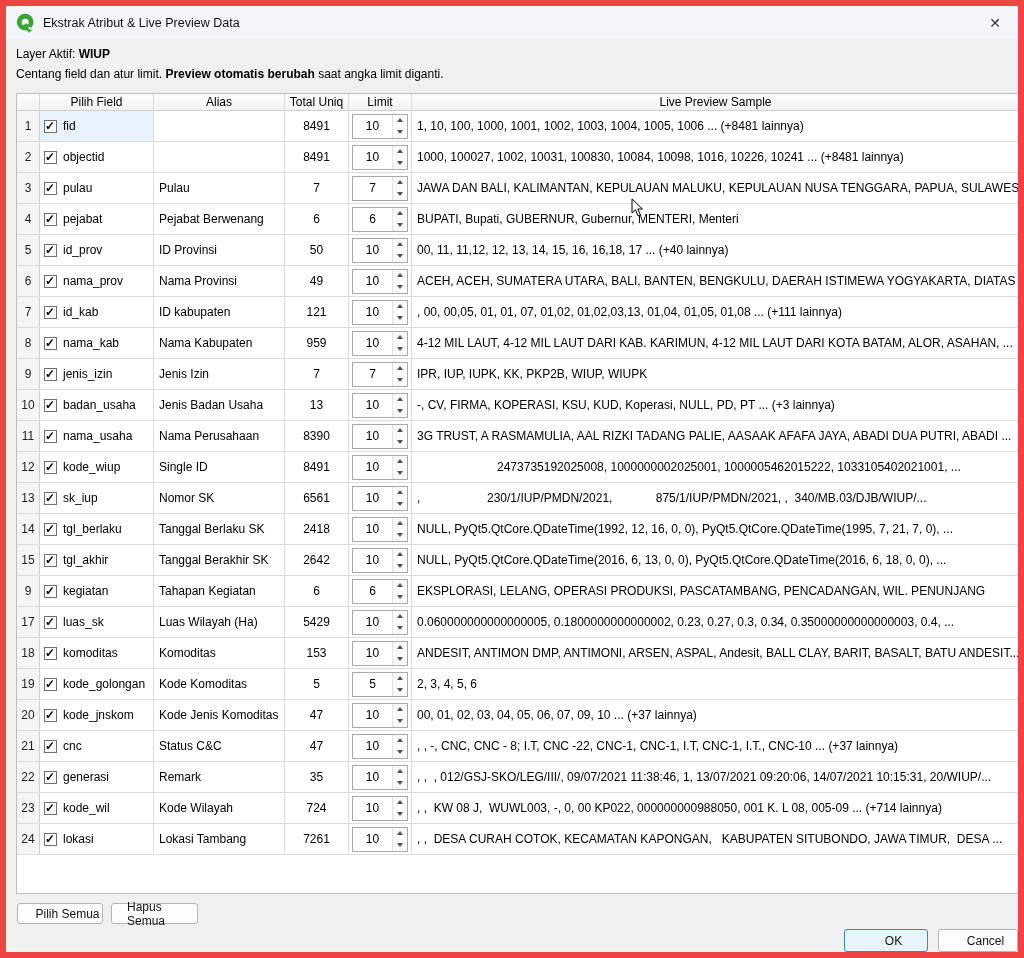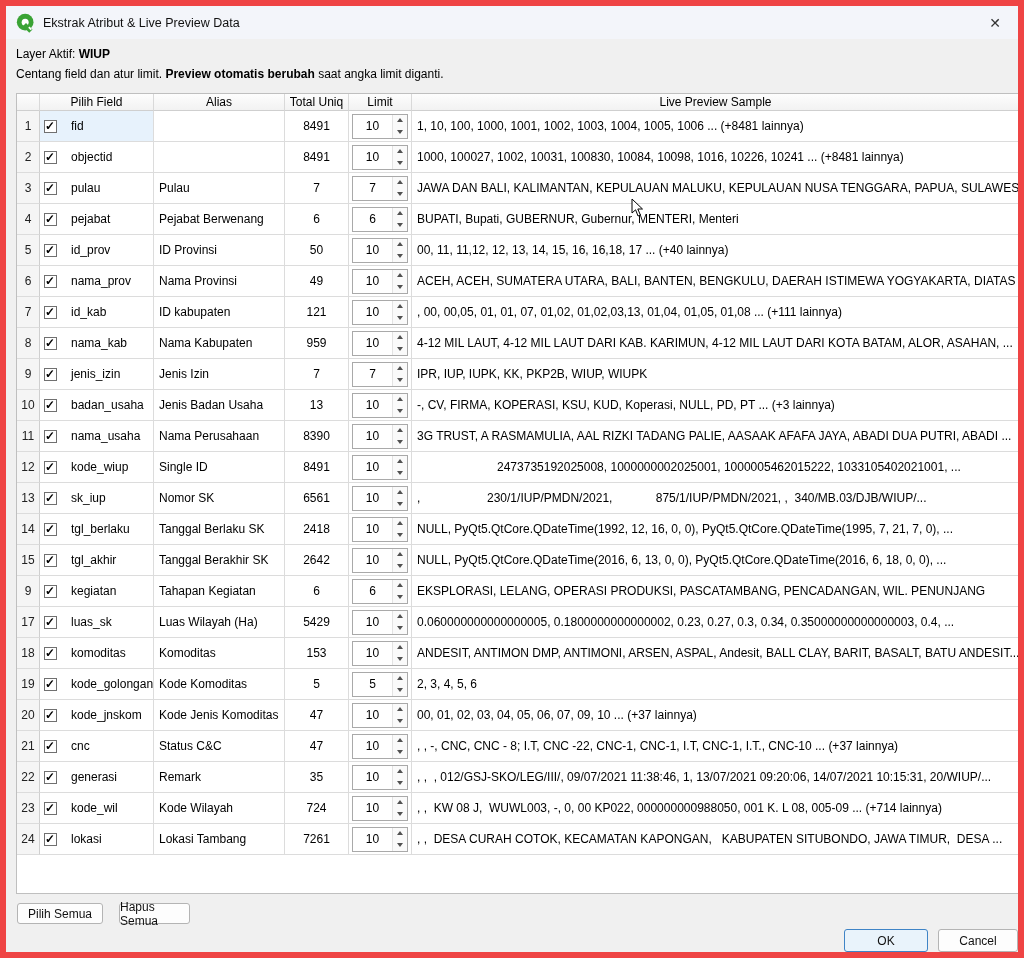--- a/index.html
+++ b/index.html
@@ -31,21 +31,21 @@
                  border-bottom:1px solid #cfcfcf; display:flex; align-items:center;
                  justify-content:center; font-size:12px; white-space:nowrap; overflow:hidden; }
   .thead .hcell:last-child{ border-right:none; }
 
   .trow{ height:31px; }
   .cell{ border-right:1px solid #dcdcdc; border-bottom:1px solid #dcdcdc;
          display:flex; align-items:center; overflow:hidden; white-space:nowrap; }
   .cell:last-child{ border-right:none; }
   .cell-num{ background:#f5f5f5; justify-content:center; color:#222;
              border-right:1px solid #cfcfcf; }
-  .cell-field{ padding-left:4px;gap:8px; }
+  .cell-field{ padding-left:4px; }
   .cell-field.selected{ background:#e7f2fc; }
   .cell-field .fname{ margin-left:6px; }
   .cell-alias{ padding-left:5px; }
   .cell-total{ justify-content:center; }
   .cell-preview{ padding-left:5px; white-space:pre; }
 
   
   .cb{ width:13px; height:13px; background:#fff; border:1px solid #707070; position:relative;
        flex:0 0 auto; }
   .cb::after{ content:"✓"; position:absolute; left:0px; top:-2px; font-size:12px;
@@ -58,23 +58,23 @@
   .spin-val{ flex:1; display:flex; align-items:center; justify-content:center; }
   .spin-btns{ width:15px; display:flex; flex-direction:column; border-left:1px solid #e3e3e3; }
   .spin-b{ flex:1; display:flex; align-items:center; justify-content:center; background:#fafafa; }
   .spin-b.up::after{ content:""; width:0; height:0; border-left:3.5px solid transparent;
                      border-right:3.5px solid transparent; border-bottom:4px solid #505050; }
   .spin-b.down::after{ content:""; width:0; height:0; border-left:3.5px solid transparent;
                        border-right:3.5px solid transparent; border-top:4px solid #505050; }
 
   
   .btn{ position:absolute; background:#fdfdfd; border:1px solid #b4b4b4; border-radius:3px;
-        display:flex; align-items:center; justify-content:center; font-size:12px; color:#111; }
+        display:flex; align-items:center; justify-content:center; font-size:12px; color:#111;padding-left:15px; }
   .btn-pilih{ left:11px; top:897px; width:86px; height:21px; }
-  .btn-hapus{ left:113px; top:897px; width:71px; height:21px; }
+  .btn-hapus{ left:105px; top:897px; width:87px; height:21px; }
   .btn-ok{ left:838px; top:923px; width:84px; height:23px; background:#e9f3fb;
            border:1px solid #3f84c6; }
   .btn-cancel{ left:932px; top:923px; width:80px; height:23px; }
 
   .cursor{ position:absolute; left:625px; top:192px; pointer-events:none; }
 </style>
 </head>
 <body>
 
 <div class="dialog">

